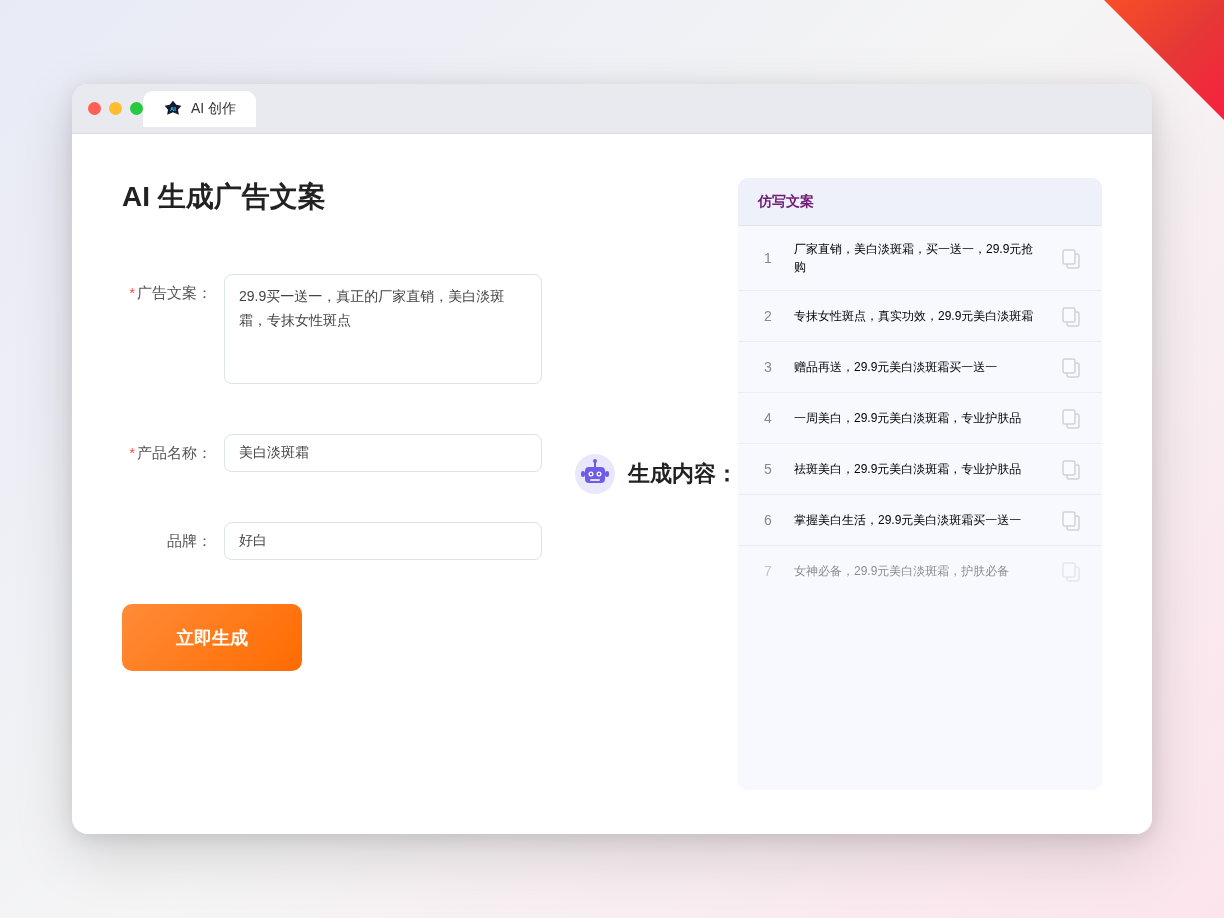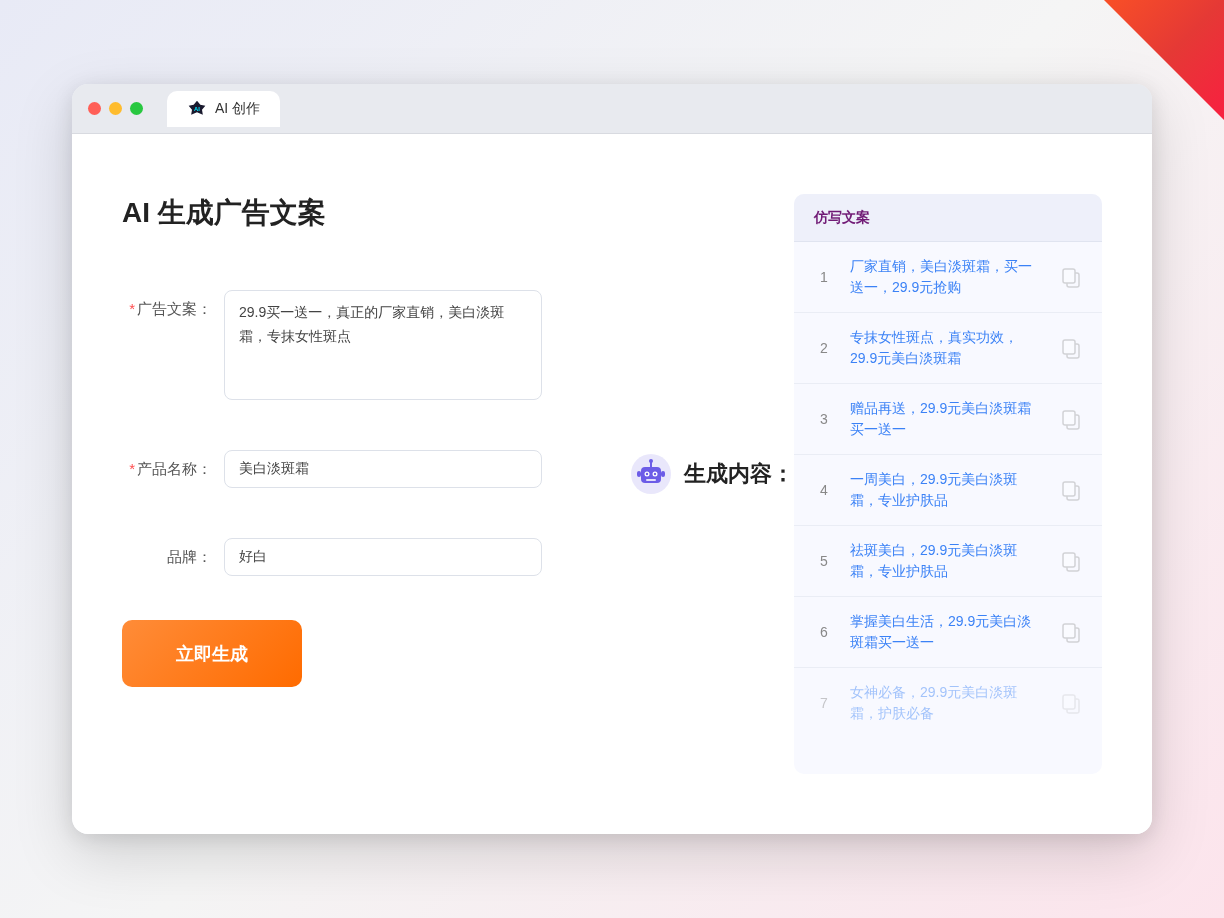--- a/index.html
+++ b/index.html
@@ -67,21 +67,20 @@
       height: 13px;
       border-radius: 50%;
     }
     .traffic-light.red { background: #ff5f57; }
     .traffic-light.yellow { background: #febc2e; }
     .traffic-light.green { background: #28c840; }
 
     .tab-area {
       display: flex;
       align-items: center;
-      margin-left: 24px;
     }
 
     .browser-tab {
       background: #ffffff;
       border-radius: 10px 10px 0 0;
       padding: 8px 20px;
       display: flex;
       align-items: center;
       gap: 8px;
       height: 36px;
@@ -95,22 +94,22 @@
     .tab-title {
       font-size: 14px;
       color: #333;
       font-weight: 500;
     }
 
     .browser-content {
       background: #ffffff;
       flex: 1;
       display: flex;
-      padding: 60px 50px;
-      gap: 88px;
+      padding: 44px 50px;
+      gap: 32px;
     }
 
     
     .left-panel {
       flex: 0 0 420px;
       display: flex;
       flex-direction: column;
     }
 
     .page-title {
@@ -232,22 +231,22 @@
 
     .result-num {
       font-size: 14px;
       color: #888;
       min-width: 20px;
       text-align: center;
     }
 
     .result-text {
       flex: 1;
-      font-size: 14px;
-      color: #3b82f6;
+      font-size: 12px;
+      color: #000000;
       line-height: 1.5;
     }
 
     .copy-icon {
       width: 22px;
       height: 22px;
       opacity: 0.4;
       cursor: pointer;
       flex-shrink: 0;
     }

